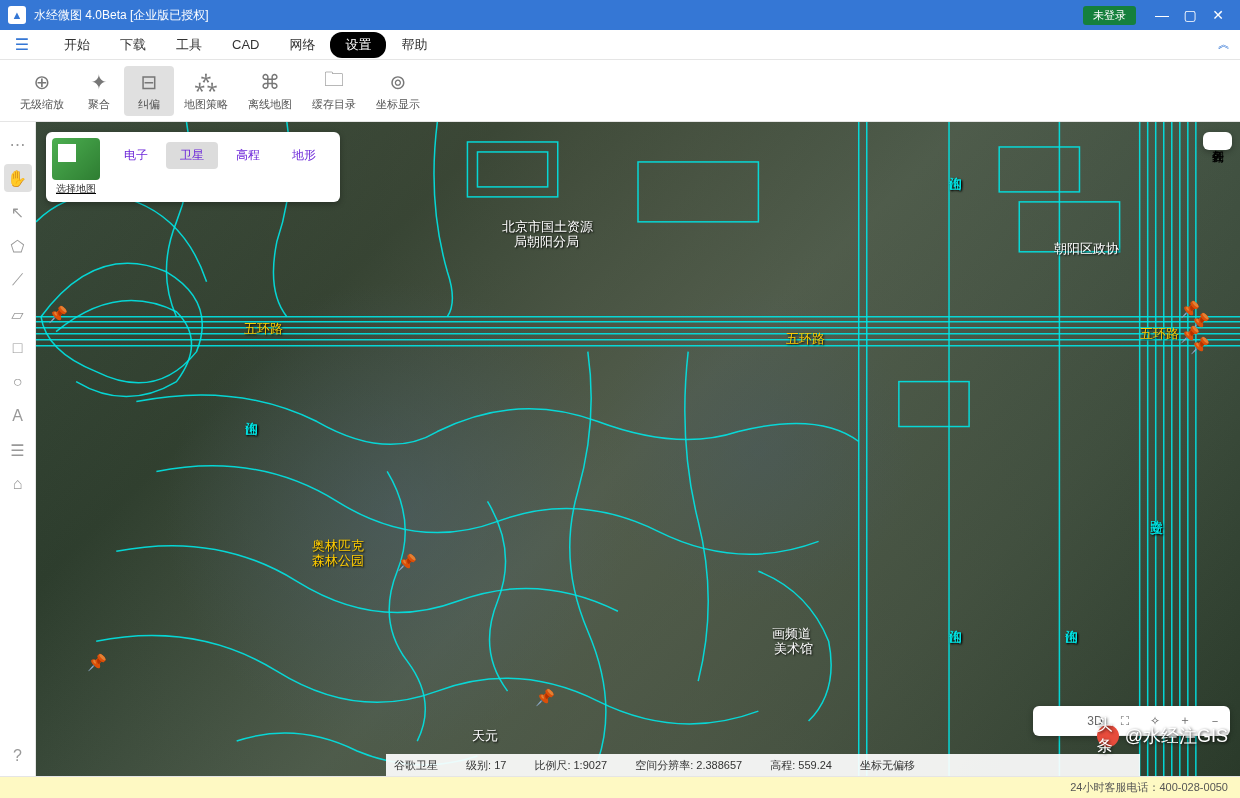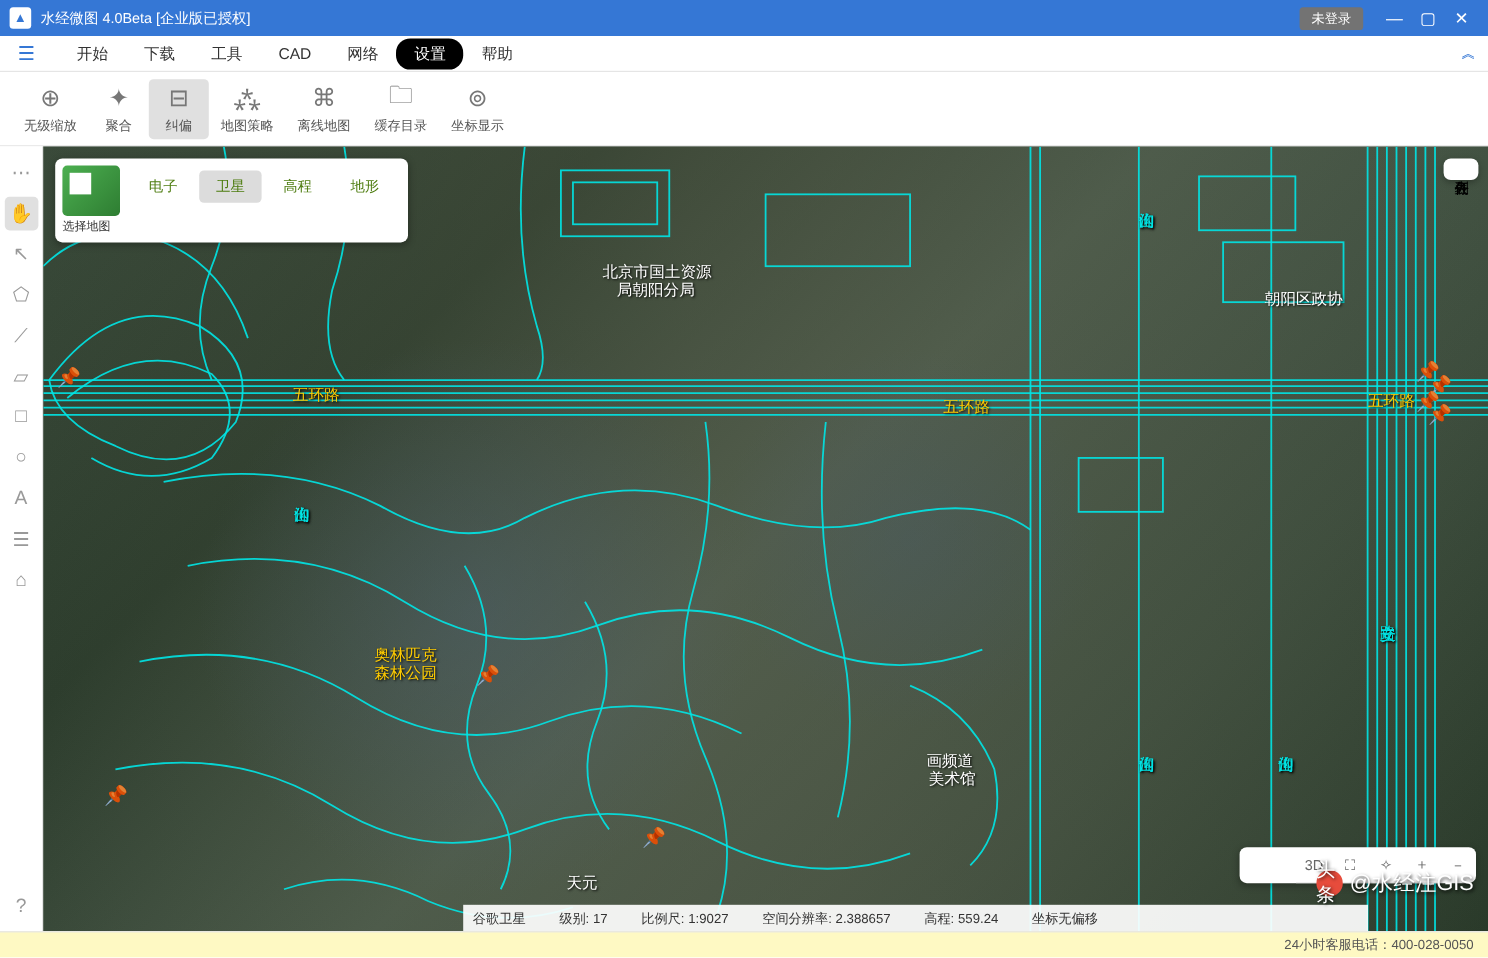--- a/index.html
+++ b/index.html
@@ -2,21 +2,21 @@
 <html><head>
 <meta charset="utf-8">
 <style>
 * { margin:0; padding:0; box-sizing:border-box; font-family:"Microsoft YaHei",sans-serif; }
 body { width:1240px; height:798px; background:#fff; overflow:hidden; position:relative; }
 
 
 .titlebar { height:30px; background:#3577d5; color:#fff; display:flex; align-items:center; padding:0 8px; font-size:12px; }
 .titlebar .app-icon { width:18px; height:18px; background:#fff; border-radius:3px; margin-right:8px; display:flex; align-items:center; justify-content:center; color:#3577d5; font-size:11px; font-weight:bold; }
 .titlebar .title { flex:1; }
-.titlebar .login-badge { background:#737373; color:#fff; padding:2px 10px; border-radius:3px; font-size:11px; margin-right:12px; }
+.titlebar .login-badge { background:#15803d; color:#fff; padding:2px 10px; border-radius:3px; font-size:11px; margin-right:12px; }
 .titlebar .win-btn { width:28px; text-align:center; cursor:pointer; font-size:14px; }
 
 
 .menubar { height:30px; background:#fff; border-bottom:1px solid #e5e5e5; display:flex; align-items:center; padding:0 10px; font-size:13px; color:#333; }
 .menubar .menu-icon { width:24px; height:24px; display:flex; align-items:center; justify-content:center; cursor:pointer; margin-right:15px; color:#3577d5; font-size:16px; }
 .menubar .menu-item { padding:4px 15px; cursor:pointer; border-radius:12px; }
 .menubar .menu-item.active { background:#000000; color:#fff; }
 .menubar .collapse-btn { margin-left:auto; color:#3577d5; cursor:pointer; font-size:12px; }
 
 
@@ -43,26 +43,26 @@
   linear-gradient(90deg, transparent 0%, rgba(100,100,80,0.3) 45%, rgba(100,100,80,0.3) 55%, transparent 100%);
 }
 
 
 .roads { position:absolute; inset:0; }
 .roads svg { width:100%; height:100%; }
 .roads path, .roads line, .roads rect { stroke:#00e5e5; stroke-width:1.5; fill:none; opacity:0.9; }
 
 
 .map-selector { position:absolute; top:10px; left:10px; background:#fff; border-radius:6px; padding:6px; display:flex; align-items:flex-start; gap:6px; box-shadow:0 2px 6px rgba(0,0,0,0.3); font-size:12px; }
-.map-selector .thumb { width:48px; text-align:left; }
+.map-selector .thumb { width:48px; text-align:center;text-decoration:underline; }
 .map-selector .thumb .timg { width:48px; height:42px; background:linear-gradient(135deg,#4CAF50,#2E7D32); border-radius:4px; position:relative; overflow:hidden; }
 .map-selector .thumb .timg::after { content:""; position:absolute; top:6px; left:6px; width:18px; height:18px; background:#fff; }
 .map-selector .thumb .tlbl { font-size:10px; color:#333; margin-top:2px; }
 .map-selector .tabs { display:flex; gap:4px; align-items:center; background:#fff; border-radius:6px; padding:4px; }
-.map-selector .tab { padding:5px 14px; cursor:pointer; border-radius:4px; color:#4d7c0f; }
+.map-selector .tab { padding:5px 14px; cursor:pointer; border-radius:4px; color:#6d28d9; }
 .map-selector .tab.active { background:#dcdcdc; }
 
 
 .map-right-tabs { position:absolute; top:10px; right:70px; background:#fff; border-radius:6px; padding:4px; display:flex; box-shadow:0 2px 6px rgba(0,0,0,0.3); font-size:12px; }
 .map-right-tabs .tab { padding:5px 14px; cursor:pointer; color:#555; }
 .task-list-btn { position:absolute; top:10px; right:8px; background:#fff; border-radius:6px; padding:9px 6px; font-size:12px; writing-mode:vertical-rl; box-shadow:0 2px 6px rgba(0,0,0,0.3); cursor:pointer; }
 
 
 .map-ctrl { position:absolute; right:10px; bottom:40px; background:#fff; border-radius:6px; box-shadow:0 2px 6px rgba(0,0,0,0.3); display:flex; flex-direction:row; font-size:12px;padding-left:47px; }
 .map-ctrl .mc-btn { width:30px; height:30px; display:flex; align-items:center; justify-content:center; cursor:pointer; border-bottom:1px solid #eee; color:#666; }

